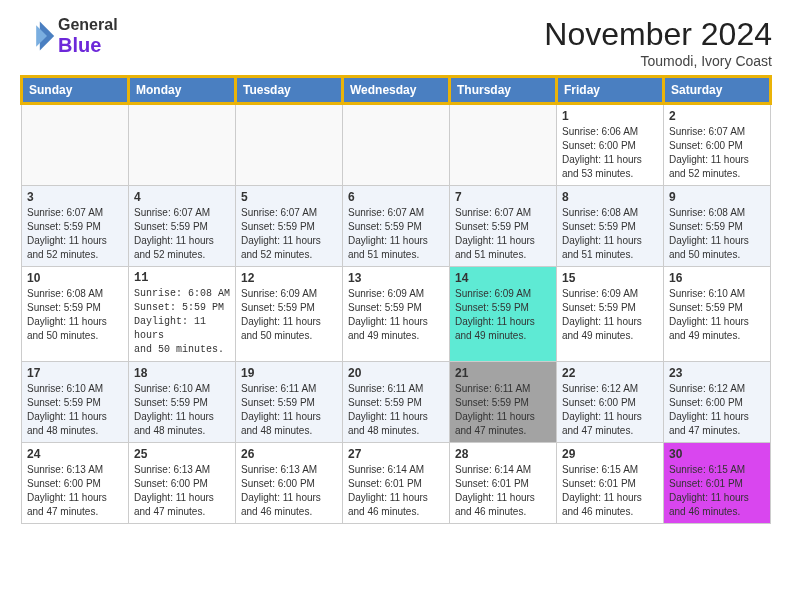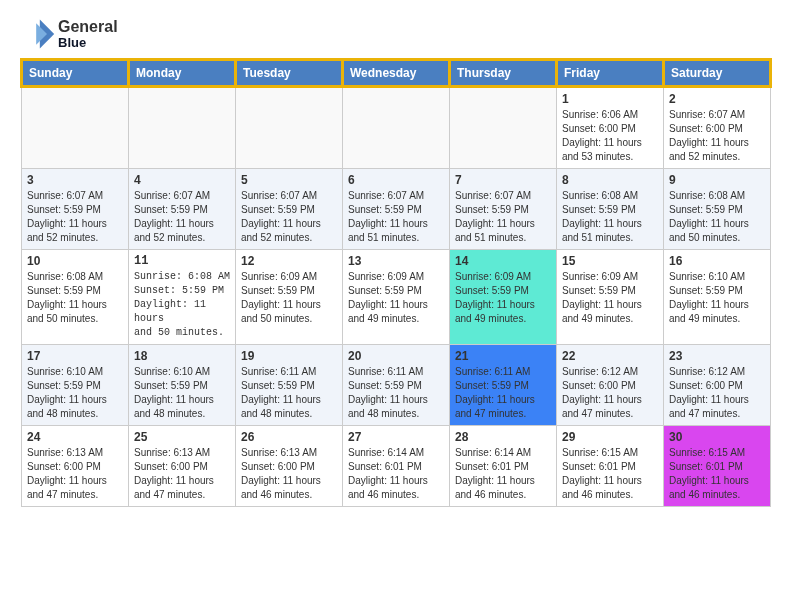--- a/index.html
+++ b/index.html
@@ -31,23 +31,23 @@
       flex-direction: column;
       line-height: 1.1;
     }
     .logo-general {
       font-size: 16px;
       font-weight: bold;
       color: #333;
       text-align: right;
     }
     .logo-blue {
-      font-size: 13px;
+      font-size: 20px;
       font-weight: bold;
-      color: #0f172a;
+      color: #6d28d9;
     }
     .logo-icon {
       width: 36px;
       height: 36px;
     }
     .title-block {
       text-align: right;
     }
     .title-block h1 {
       font-size: 32px;
@@ -105,20 +105,24 @@
   <div class="header">
     <div class="logo">
       <svg class="logo-icon" viewBox="0 0 40 40">
         <polygon points="22,4 38,20 22,36" fill="#4a7fc1"></polygon>
         <polygon points="18,8 30,20 18,32" fill="#7aaee0"></polygon>
       </svg>
       <div class="logo-text">
         <span class="logo-general">General</span>
         <span class="logo-blue">Blue</span>
       </div>
+    </div>
+    <div class="title-block">
+      <h1>November 2024</h1>
+      <h2>Toumodi, Ivory Coast</h2>
     </div>
   </div>
 
   <table class="calendar">
     <thead>
       <tr>
         <th>Sunday</th>
         <th>Monday</th>
         <th>Tuesday</th>
         <th>Wednesday</th>
@@ -273,21 +277,21 @@
 Daylight: 11 hours
 and 48 minutes.</div>
           </td>
           <td style="background: rgb(240, 244, 250);">
             <span class="day-num">20</span>
             <div class="day-info" style="white-space: pre-line;">Sunrise: 6:11 AM
 Sunset: 5:59 PM
 Daylight: 11 hours
 and 48 minutes.</div>
           </td>
-          <td style="background: #3b82f6;">
+          <td style="background: #a3a3a3;">
             <span class="day-num">21</span>
             <div class="day-info" style="white-space: pre-line;">Sunrise: 6:11 AM
 Sunset: 5:59 PM
 Daylight: 11 hours
 and 47 minutes.</div>
           </td>
           <td style="background: rgb(240, 244, 250);">
             <span class="day-num">22</span>
             <div class="day-info" style="white-space: pre-line;">Sunrise: 6:12 AM
 Sunset: 6:00 PM

